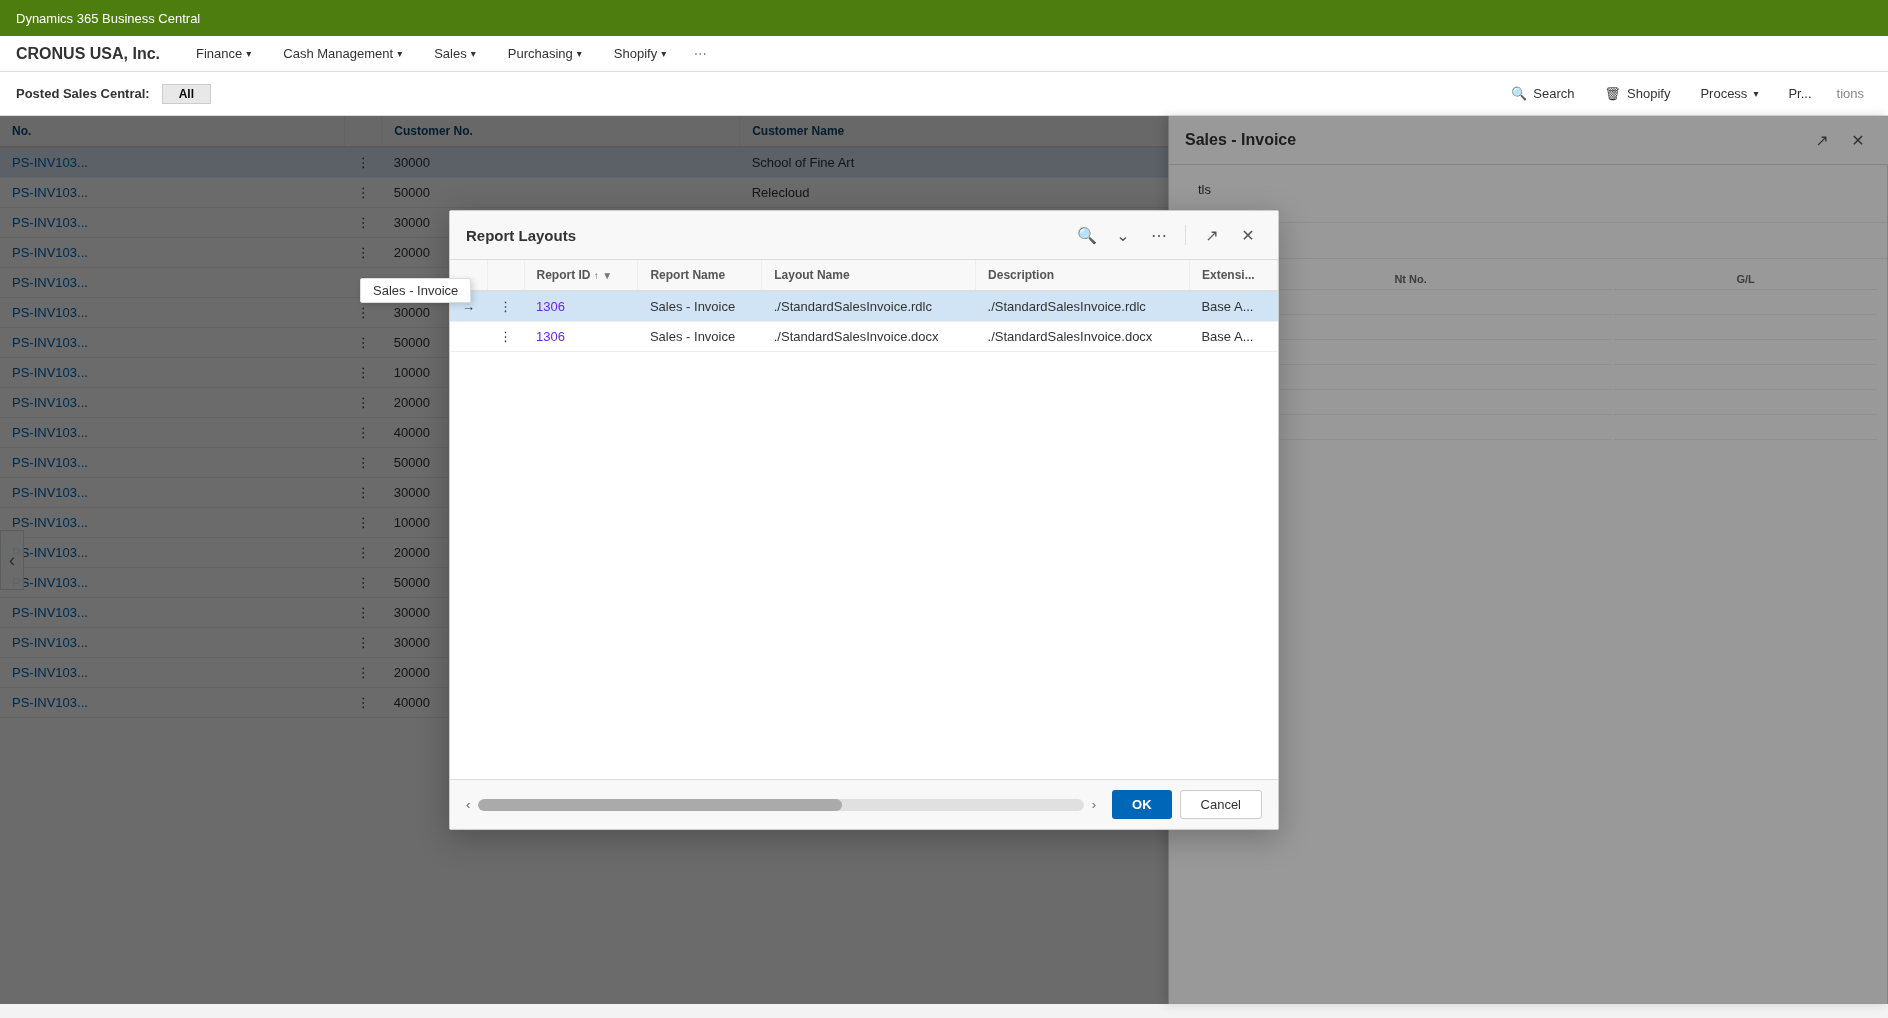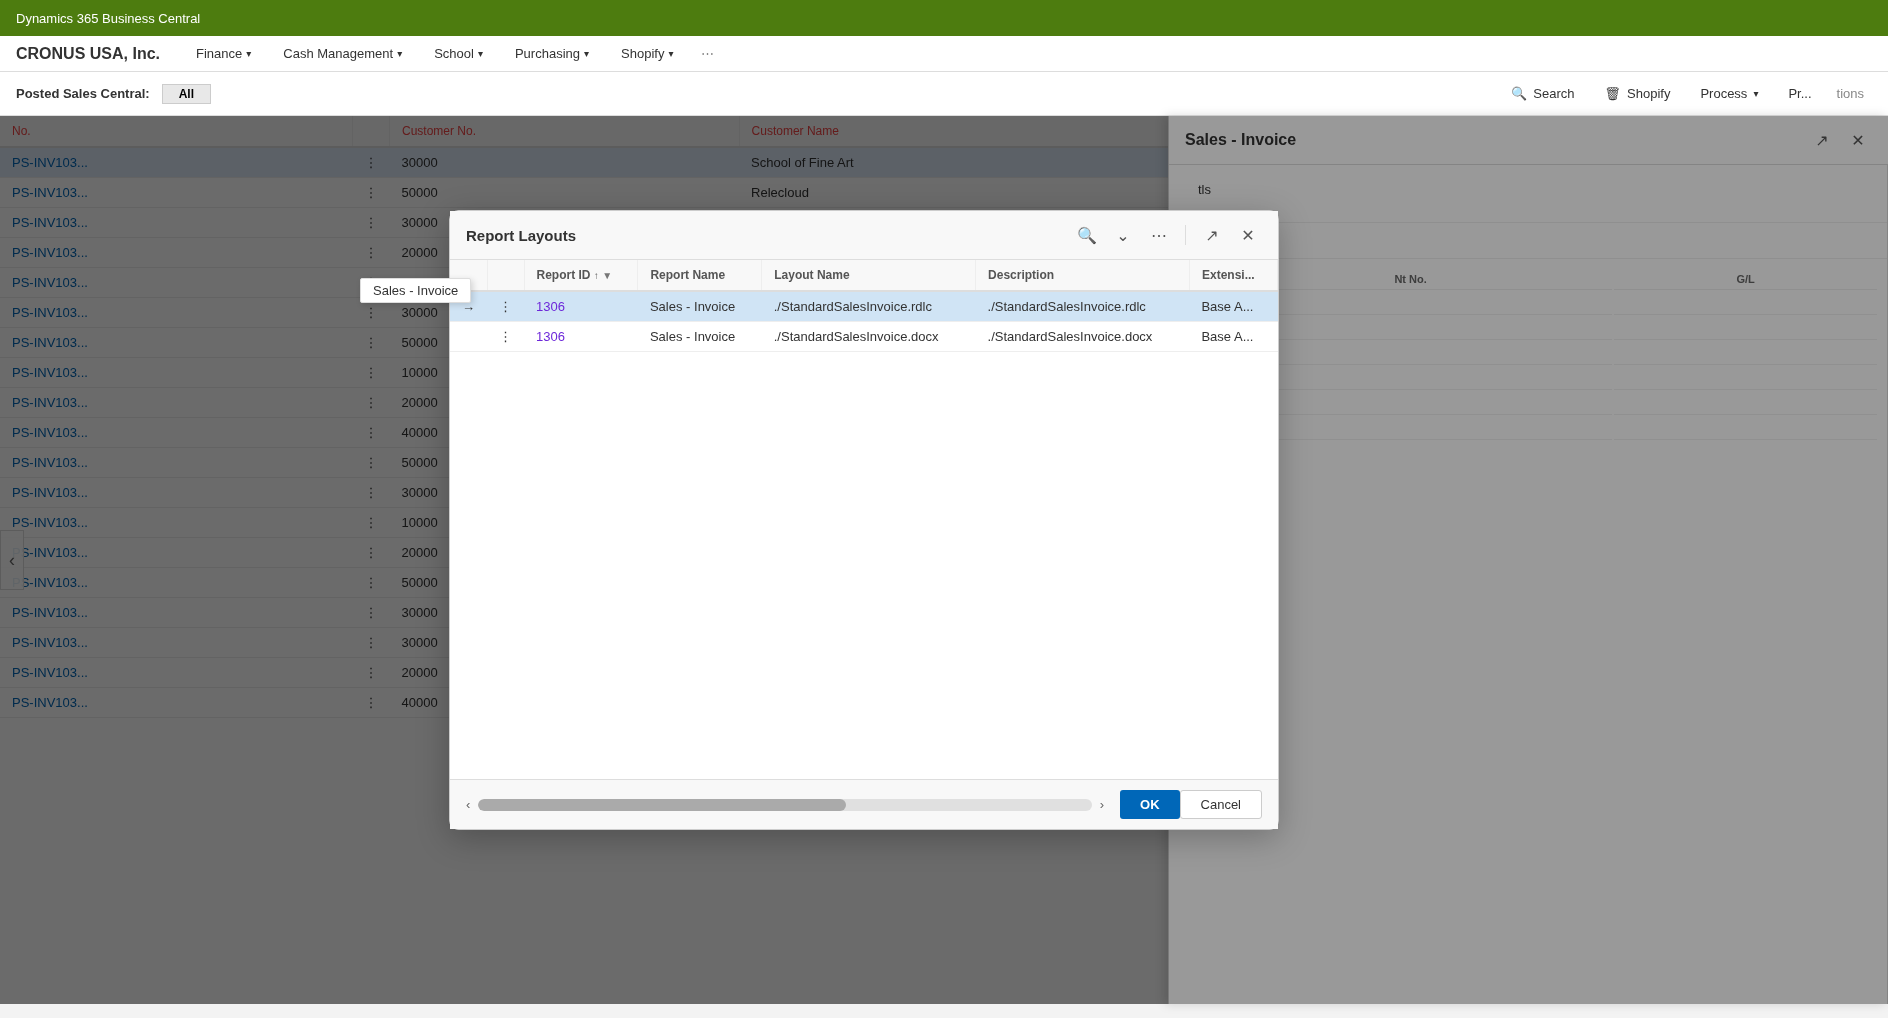--- a/index.html
+++ b/index.html
@@ -110,23 +110,23 @@
       width: 100%;
       border-collapse: collapse;
     }
     .data-table thead tr {
       background: #f8f8f8;
       border-bottom: 2px solid #ddd;
     }
     .data-table thead th {
       padding: 8px 12px;
       text-align: left;
-      font-weight: 400;
+      font-weight: 700;
       font-size: 12px;
-      color: #ef4444;
+      color: #0c4a6e;
       border-right: 1px solid #eee;
     }
     .data-table tbody tr {
       border-bottom: 1px solid #eee;
       cursor: pointer;
     }
     .data-table tbody tr.selected { background: #dce8f7; }
     .data-table tbody td {
       padding: 7px 12px;
       font-size: 13px;
@@ -294,21 +294,21 @@
       justify-content: center;
     }
     .modal {
       background: #fff;
       border: 1px solid #ccc;
       box-shadow: 0 8px 32px rgba(0,0,0,0.25);
       width: 830px;
       height: 620px;
       display: flex;
       flex-direction: column;
-      border-radius: 10px;
+      border-radius: 2px;
       position: relative;
       margin-top: -80px;
       margin-left: -160px;
     }
     .modal-header {
       display: flex;
       align-items: center;
       justify-content: space-between;
       padding: 10px 16px;
       border-bottom: 1px solid #ddd;
@@ -381,21 +381,21 @@
     .scrollbar-thumb {
       height: 100%;
       width: 60%;
       background: #aaa;
       border-radius: 6px;
       position: absolute;
       left: 0;
     }
     .footer-buttons {
       display: flex;
-      gap: 0;
+      gap: 8px;
     }
     .btn-ok {
       background: #0067b8;
       color: white;
       border: none;
       padding: 6px 20px;
       border-radius: 3px;
       cursor: pointer;
       font-size: 13px;
       font-weight: 600;
@@ -453,21 +453,21 @@
   <span class="company-name">CRONUS USA, Inc.</span>
   <div class="nav-item">
     <span>Finance</span>
     <span class="chevron-icon">▾</span>
   </div>
   <div class="nav-item">
     <span>Cash Management</span>
     <span class="chevron-icon">▾</span>
   </div>
   <div class="nav-item">
-    <span>School</span>
+    <span>Sales</span>
     <span class="chevron-icon">▾</span>
   </div>
   <div class="nav-item">
     <span>Purchasing</span>
     <span class="chevron-icon">▾</span>
   </div>
   <div class="nav-item">
     <span>Shopify</span>
     <span class="chevron-icon">▾</span>
   </div>

